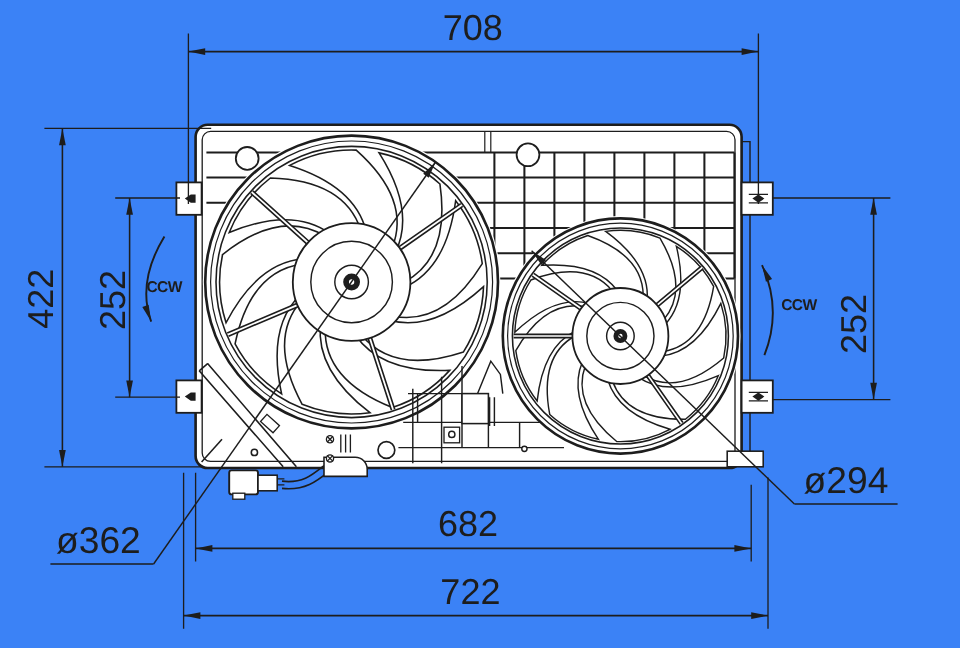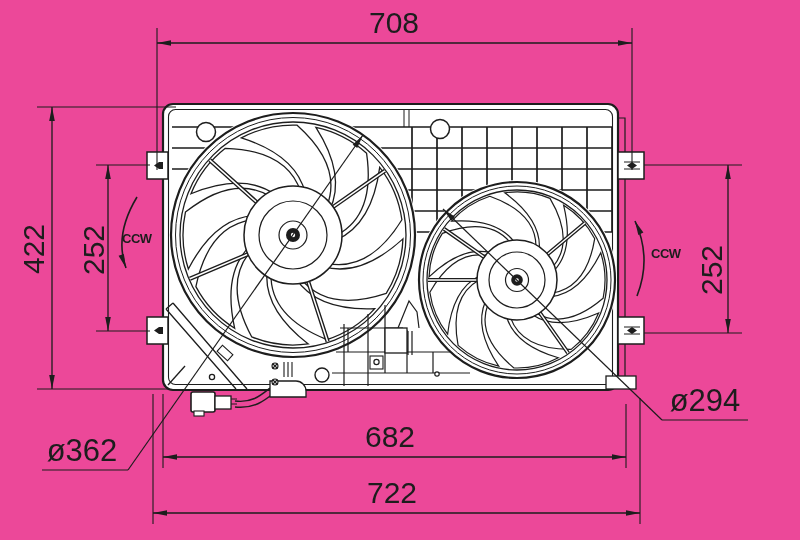--- a/index.html
+++ b/index.html
@@ -1,18 +1,18 @@
 <!DOCTYPE html>
 <html><head>
 <meta charset="utf-8">
 <style>
   html, body { margin: 0; padding: 0; background: #ffffff; }
   .stage {
     width: 800px; height: 540px; position: relative;
-    background: #ec4899; overflow: hidden;
+    background: #3b82f6; overflow: hidden;
     font-family: "Liberation Sans", sans-serif;
   }
   svg text {
     fill: #1d1d1d;
     font-family: "Liberation Sans", "DejaVu Sans", sans-serif;
   }
   .dim-txt  { font-size: 30px; }
   .dia-txt  { font-size: 31px; }
   .ccw-txt  { font-size: 13px; font-weight: bold; letter-spacing: -0.5px; }
   .ln   { stroke: #1d1d1d; fill: none; }

